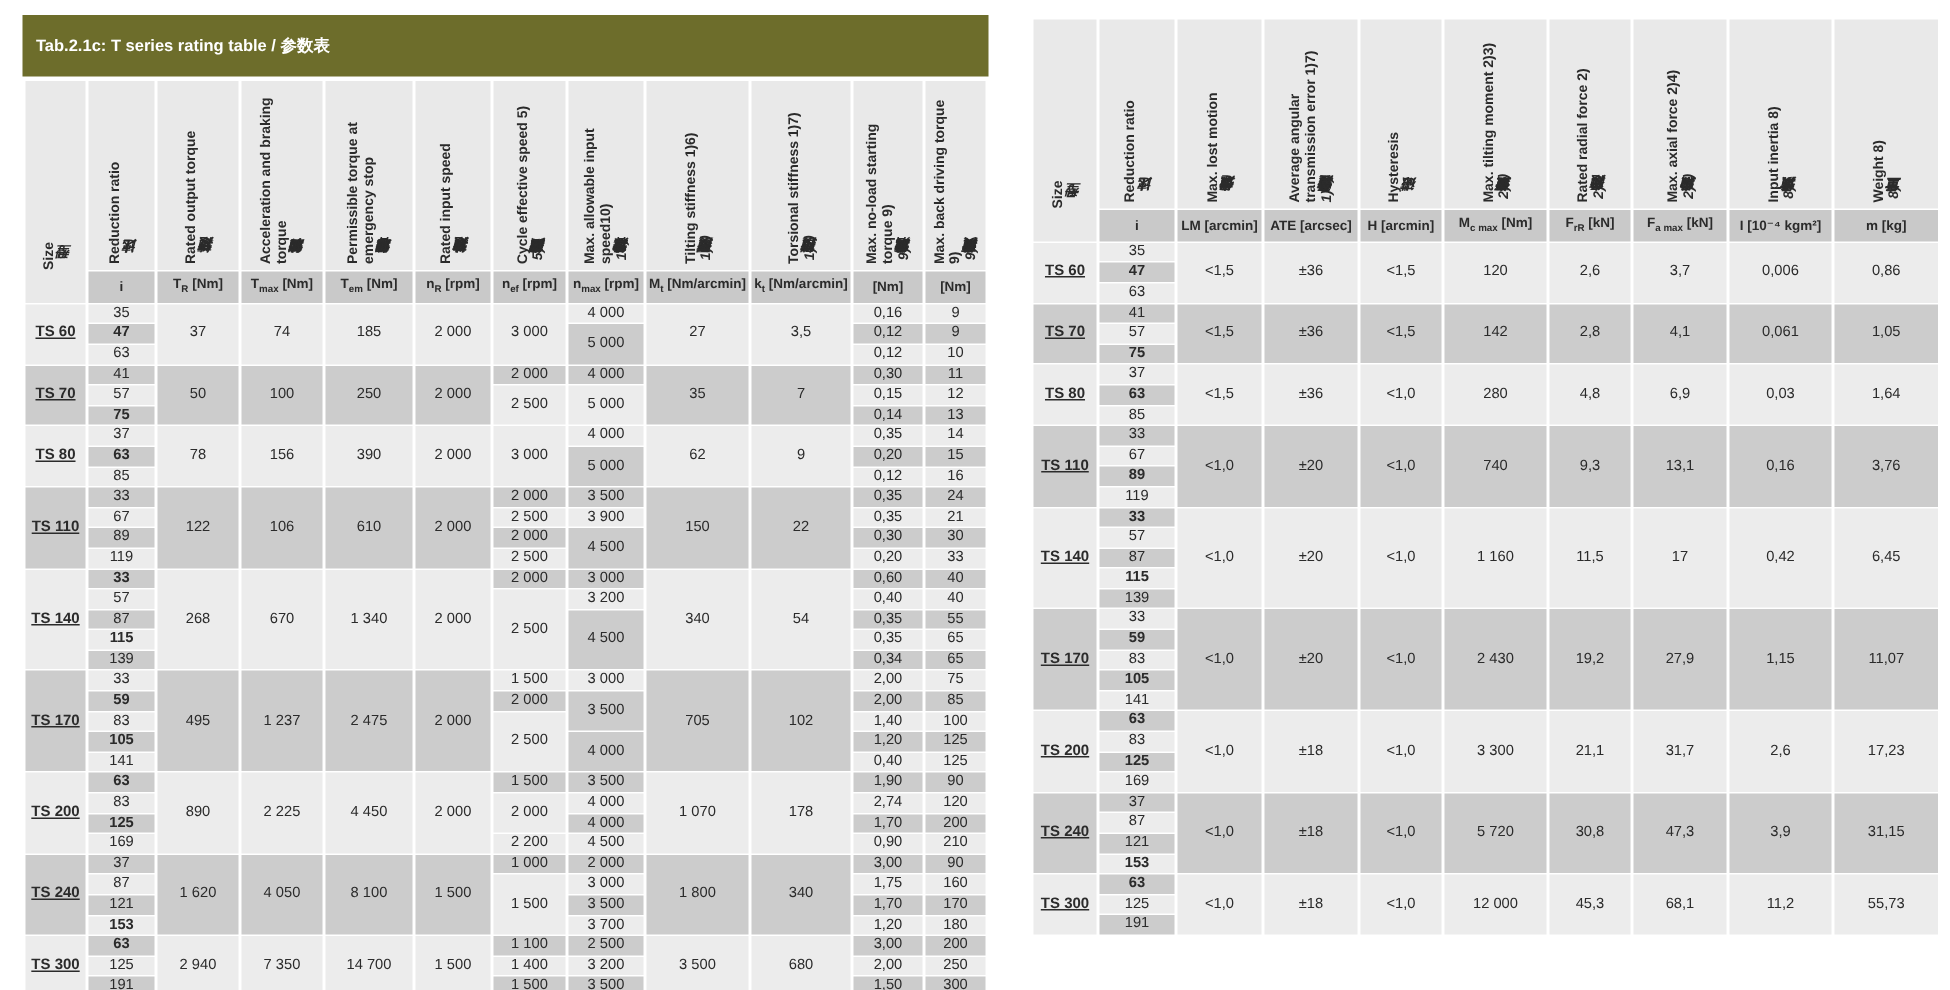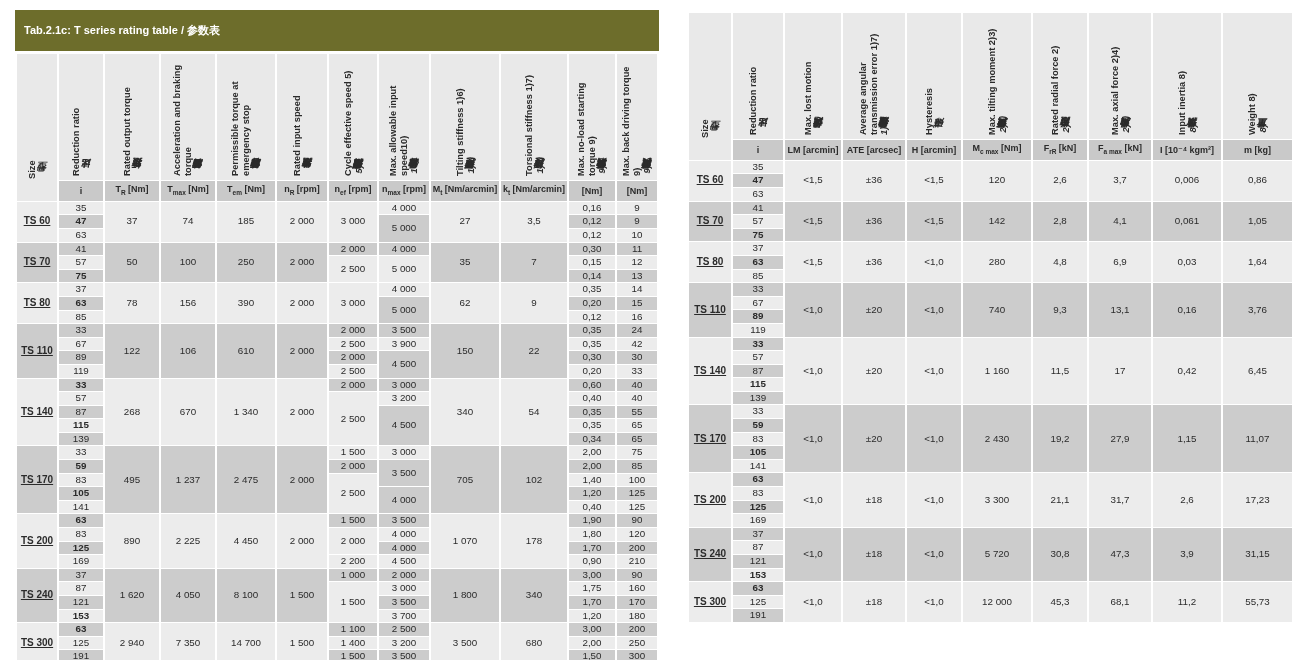--- a/index.html
+++ b/index.html
@@ -195,21 +195,21 @@
               <td class="D" rowspan="4">150</td>
               <td class="D" rowspan="4">22</td>
               <td class="D">0,35</td>
               <td class="D">24</td>
             </tr>
             <tr>
               <td class="L">67</td>
               <td class="L" rowspan="1">2 500</td>
               <td class="L" rowspan="1">3 900</td>
               <td class="L">0,35</td>
-              <td class="L">42</td>
+              <td class="L">21</td>
             </tr>
             <tr>
               <td class="D">89</td>
               <td class="D" rowspan="1">2 000</td>
               <td class="D" rowspan="2">4 500</td>
               <td class="D">0,30</td>
               <td class="D">30</td>
             </tr>
             <tr>
               <td class="L">119</td>
@@ -303,21 +303,21 @@
               <td class="D" rowspan="1">3 500</td>
               <td class="L" rowspan="4">1 070</td>
               <td class="L" rowspan="4">178</td>
               <td class="D">1,90</td>
               <td class="D">90</td>
             </tr>
             <tr>
               <td class="L">83</td>
               <td class="L" rowspan="2">2 000</td>
               <td class="L" rowspan="1">4 000</td>
-              <td class="L">1,80</td>
+              <td class="L">2,74</td>
               <td class="L">120</td>
             </tr>
             <tr>
               <td class="D bold">125</td>
               <td class="D" rowspan="1">4 000</td>
               <td class="D">1,70</td>
               <td class="D">200</td>
             </tr>
             <tr>
               <td class="L">169</td>

